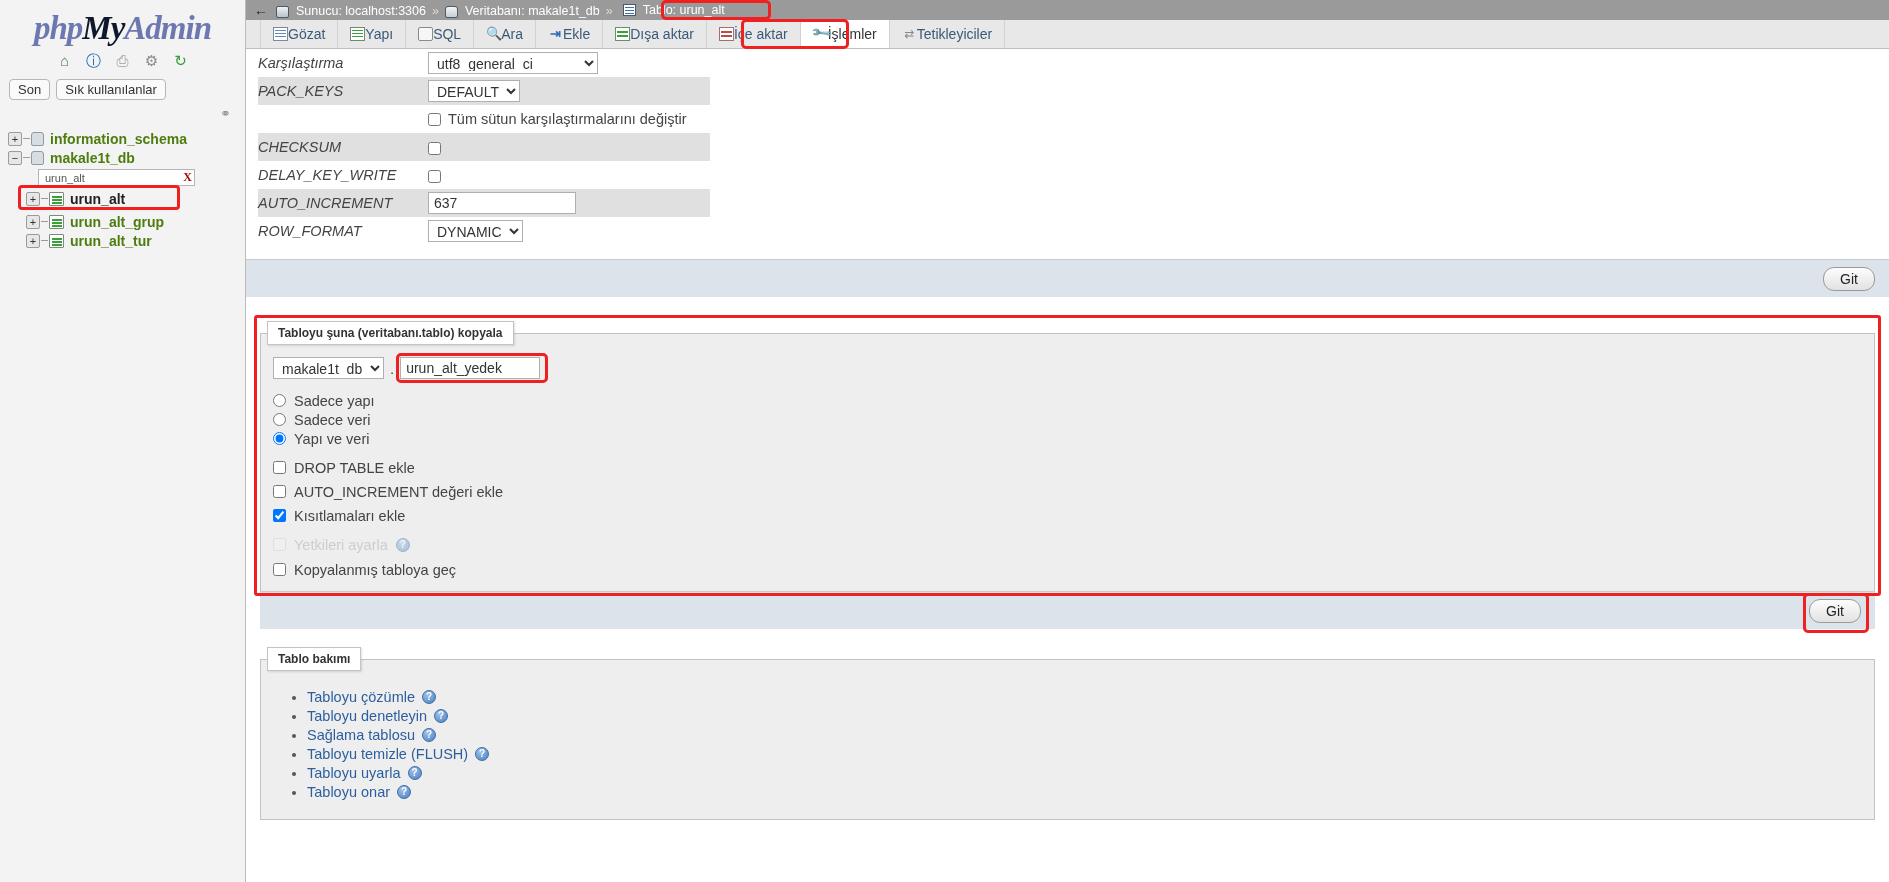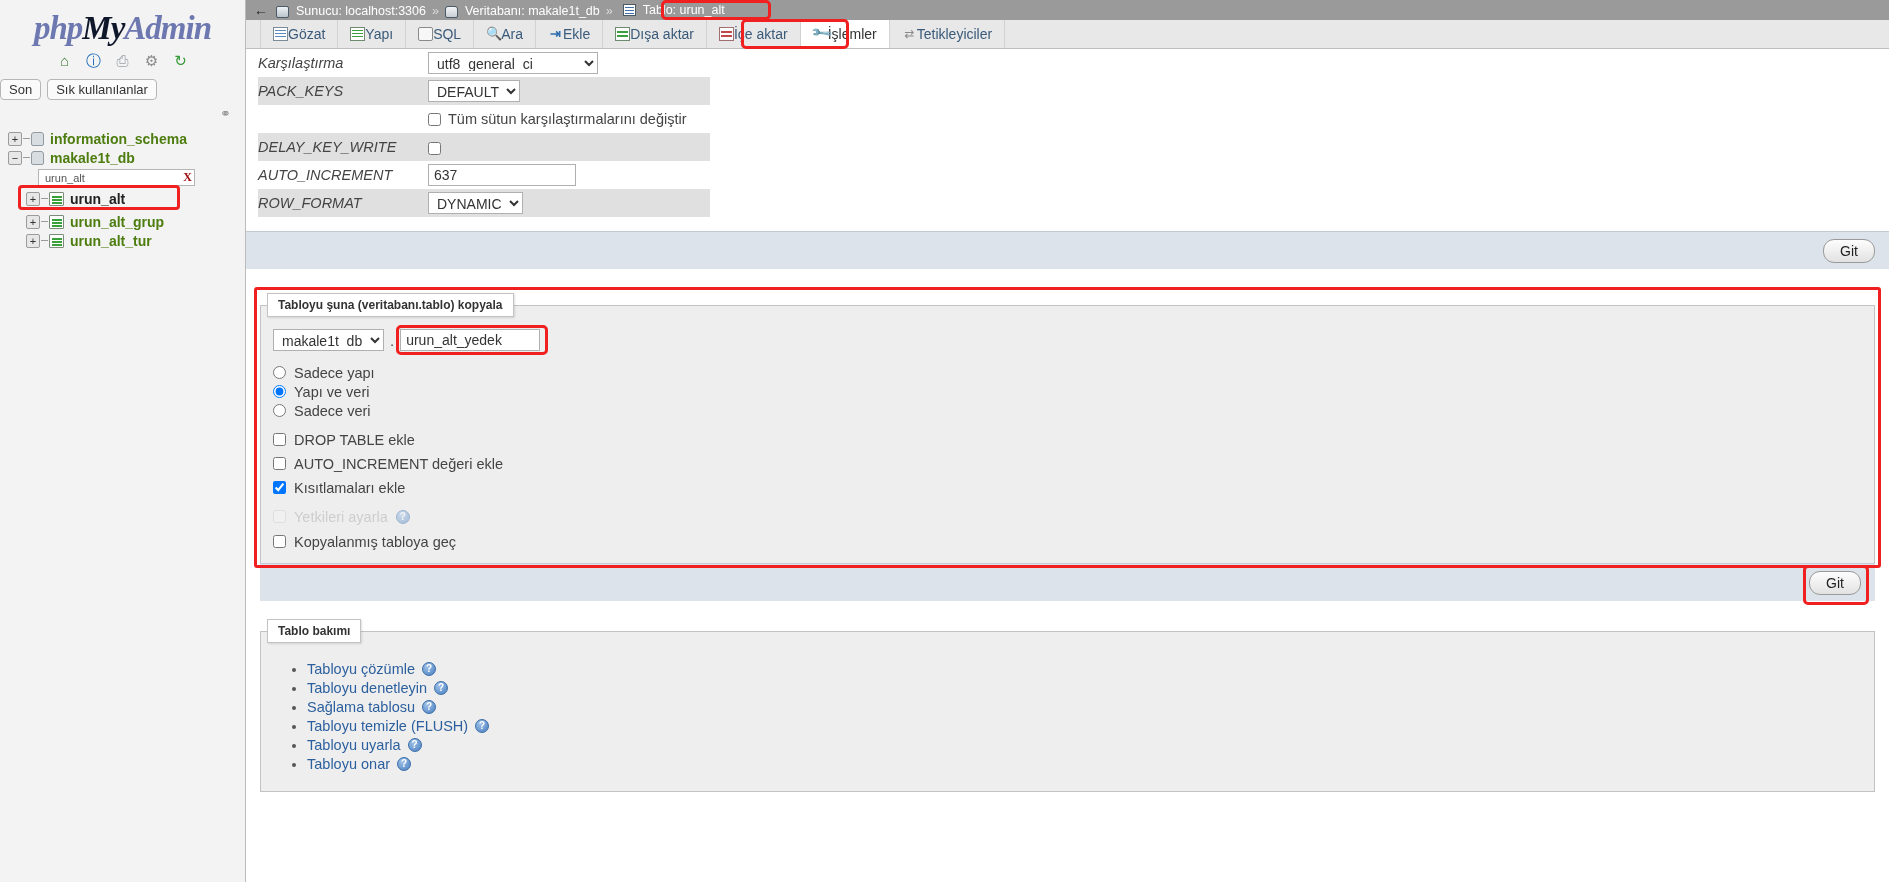--- a/index.html
+++ b/index.html
@@ -39,21 +39,21 @@
     display: flex; justify-content: center; gap: 9px;
     padding: 2px 0 5px 0;
   }
   .nav-icons .ni { width: 20px; height: 20px; display:inline-block; line-height:20px; text-align:center; font-size:15px;}
   .ni-home { color:#3a7c34; }
   .ni-help { color:#1f6bb5; }
   .ni-doc  { color:#9aa0a6; }
   .ni-gear { color:#8a8a8a; }
   .ni-reload { color:#3a9b3a; }
 
-  .pill-row { display:flex; gap:6px; padding: 3px 0 2px 0; }
+  .pill-row { display:flex; gap:6px; padding: 3px 0 2px 9px; }
   .pill {
     border:1px solid #b6b6b6; border-radius: 4px;
     background: #fafafa;
     font-size: 13px; padding: 2px 8px; color:#333;
     cursor: pointer;
   }
   .link-row { text-align:right; padding: 2px 16px 4px 0; }
   .chain-icon { color:#8a8a8a; font-size:13px; letter-spacing:-2px; }
 
   .tree { padding: 4px 0 0 8px; font-size: 14px; }
@@ -356,20 +356,26 @@
         <tr>
           <td class="opt-lbl"></td>
           <td class="opt-val">
             <span class="cb-row">
               <input type="checkbox" class="pma-cb" style="">
               <span>Tüm sütun karşılaştırmalarını değiştir</span>
             </span>
           </td>
         </tr>
         <tr>
+          <td class="opt-lbl">CHECKSUM</td>
+          <td class="opt-val">
+            <input type="checkbox" class="pma-cb" style="">
+          </td>
+        </tr>
+        <tr>
           <td class="opt-lbl">DELAY_KEY_WRITE</td>
           <td class="opt-val">
             <input type="checkbox" class="pma-cb" style="">
           </td>
         </tr>
         <tr>
           <td class="opt-lbl">AUTO_INCREMENT</td>
           <td class="opt-val">
             <input type="text" class="pma-text" style="width: 148px;" value="637">
           </td>
@@ -409,26 +415,26 @@
               </span>
             </div>
 
             <div style="height:6px;"></div>
 
             <div class="radio-line">
               <input type="radio" name="copywhat" class="pma-radio" style="">
               <span>Sadece yapı</span>
             </div>
             <div class="radio-line">
+              <input type="radio" name="copywhat" class="pma-radio" style="">
+              <span>Sadece veri</span>
+            </div>
+            <div class="radio-line">
               <input type="radio" name="copywhat" class="pma-radio" checked="" style="">
               <span>Yapı ve veri</span>
-            </div>
-            <div class="radio-line">
-              <input type="radio" name="copywhat" class="pma-radio" style="">
-              <span>Sadece veri</span>
             </div>
 
             <div class="spacer-8"></div>
 
             <div class="check-line">
               <input type="checkbox" class="pma-cb" style="">
               <span>DROP TABLE ekle</span>
             </div>
             <div class="check-line" style="margin-top:5px;">
               <input type="checkbox" class="pma-cb" style="">

